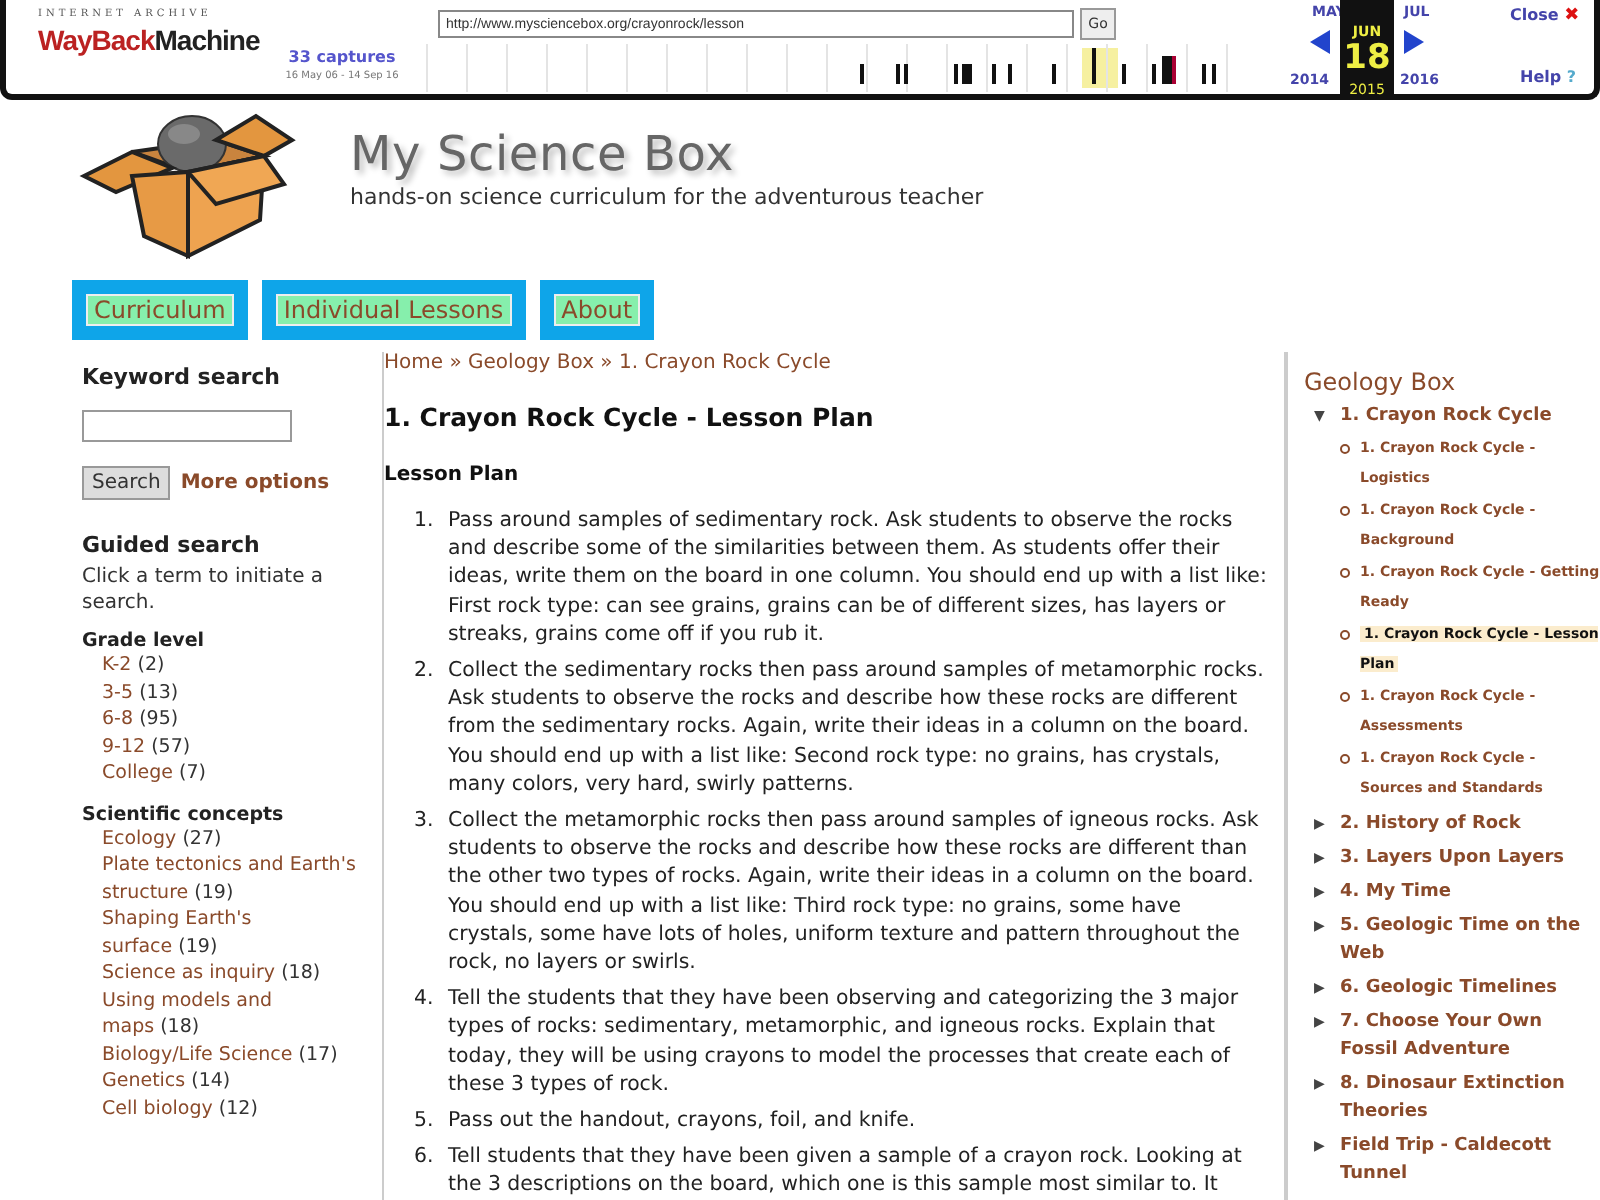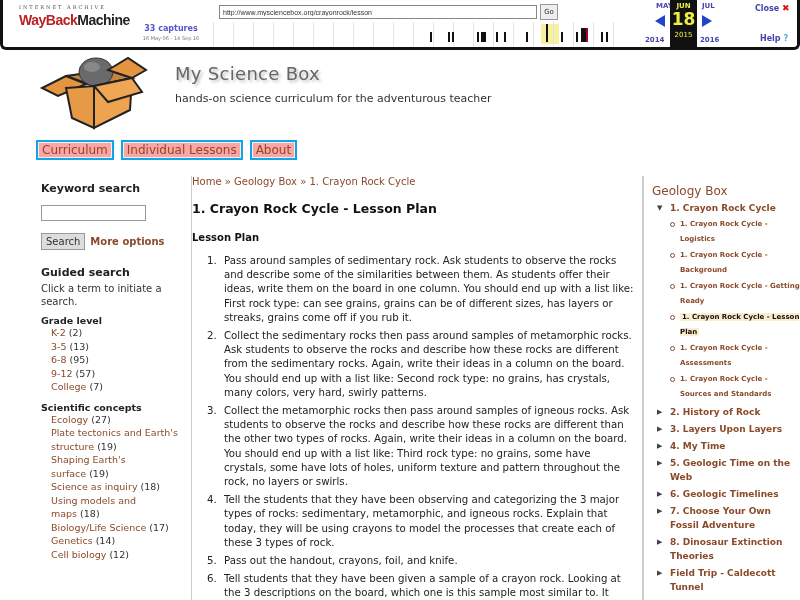--- a/index.html
+++ b/index.html
@@ -23,39 +23,39 @@
   #wb-go { position: absolute; left: 537px; top: 4px; width: 18px; height: 16px; border: 1px solid #999;
            background: #eee; font-size: 7px; text-align: center; line-height: 14px; color: #333; }
   #wb-spark { position: absolute; left: 210px; top: 22px; width: 420px; height: 24px; }
   #wb-spark .tick { position: absolute; top: 0; width: 1px; height: 24px; background: #e4e4e4; }
   #wb-spark .bar { position: absolute; bottom: 4px; width: 2px; background: #111; }
   #wb-spark .hl { position: absolute; top: 2px; height: 20px; background: #f6f0a0; }
   #wb-nav { position: absolute; left: 637px; top: 0; width: 90px; height: 48px; }
   #wb-nav .mo { position: absolute; top: 2px; font-size: 7px; font-weight: bold; color: #44a; }
   #wb-nav .yr { position: absolute; top: 36px; font-size: 7px; font-weight: bold; color: #44a; }
   #wb-nav .cur { position: absolute; left: 30px; top: 0; width: 27px; height: 47px; background: #111; text-align: center; }
-  #wb-nav .cur .m { font-size: 7px; font-weight: bold; color: #ee4; margin-top: 2px; }
+  #wb-nav .cur .m { font-size: 7px; font-weight: bold; color: #ee4; margin-top: 12px; }
   #wb-nav .cur .d { font-size: 17px; font-weight: bold; color: #ee4; line-height: 19px; }
   #wb-nav .cur .y { font-size: 7px; font-weight: normal; color: #ee4; margin-top: 2px; }
   #wb-nav .arr { position: absolute; top: 15px; width: 0; height: 0; border-top: 6px solid transparent; border-bottom: 6px solid transparent; }
   #wb-nav .arr.l { left: 15px; border-right: 10px solid #24c; }
   #wb-nav .arr.r { left: 62px; border-left: 10px solid #24c; }
   #wb-close { position: absolute; left: 752px; top: 3px; font-size: 8px; font-weight: bold; color: #44a; }
   #wb-close .x { color: #d11; font-size: 9px; }
   #wb-help { position: absolute; left: 757px; top: 34px; font-size: 8px; font-weight: bold; color: #44a; }
   #wb-help .q { color: #5ac; }
 
   
   #logo-box { position: absolute; left: 36px; top: 52px; width: 115px; height: 78px; }
-  #site-title { position: absolute; left: 175px; top: 63px; font-size: 18px; color: #666;
+  #site-title { position: absolute; left: 175px; top: 63px; font-size: 24px; color: #666;
                 text-shadow: 2px 2px 3px #bbb; font-family: "DejaVu Sans", sans-serif; letter-spacing: 0.3px; }
   #site-tagline { position: absolute; left: 175px; top: 92px; font-size: 11px; color: #333; }
 
   #nav { position: absolute; left: 36px; top: 140px; display: flex; gap: 7px; }
-  #nav .nb { border: 2px solid #0ea5e9; background: #fca5a5; padding: 1px 4px; font-size: 12px; color: #8a4a2a;
+  #nav .nb { border: 7px solid #0ea5e9; background: #86efac; padding: 1px 4px; font-size: 12px; color: #8a4a2a;
              box-shadow: inset 0 0 0 1px #eee; }
 
   
   #left { position: absolute; left: 41px; top: 182px; width: 150px; font-size: 10px; }
   #left h3 { font-size: 11px; font-weight: bold; color: #222; }
   #kw-input { margin-top: 10px; width: 105px; height: 16px; border: 1px solid #999; background: #fff; }
   #search-row { margin-top: 12px; display: flex; align-items: center; gap: 5px; }
   #search-btn { border: 1px solid #999; background: #ddd; font-size: 10px; padding: 2px 4px; color: #333; }
   .lnk { color: #8a4a2a; }
   #guided { margin-top: 16px; }

